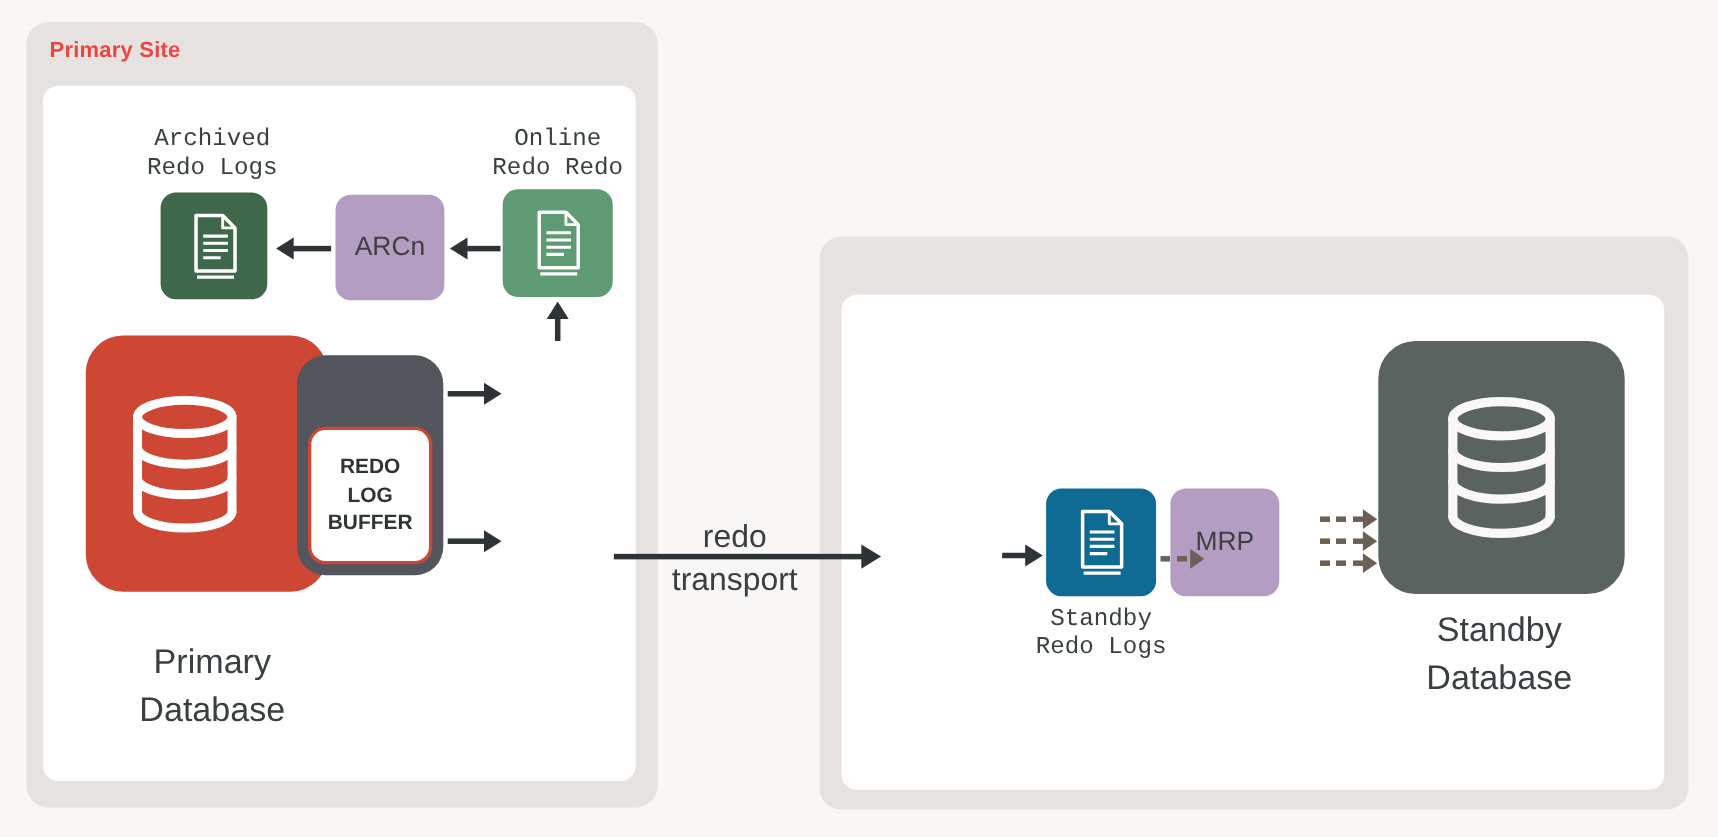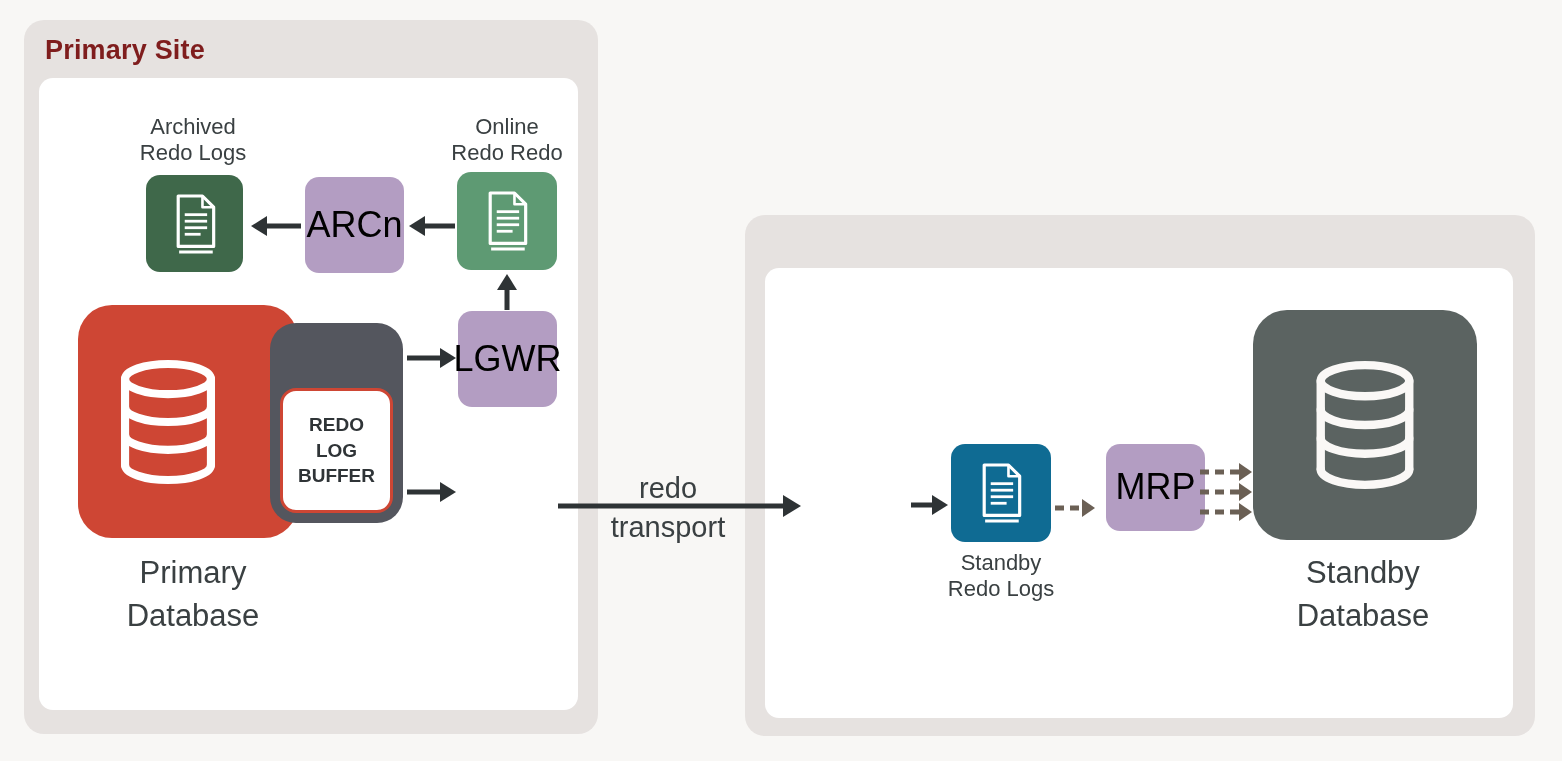--- a/index.html
+++ b/index.html
@@ -1,41 +1,41 @@
 <!DOCTYPE html>
 <html><head>
 <meta charset="utf-8">
 <style>
   html,body{margin:0;padding:0;background:#f8f7f5;}
   .stage{position:relative;width:1562px;height:761px;background:#f8f7f5;overflow:hidden;
          font-family:"Liberation Sans",sans-serif;color:#343b3d;}
 
   
   .panel{position:absolute;background:#e6e2e0;border-radius:20px;}
-  .panel-title{position:absolute;font-size:27px;font-weight:700;color:#7f1d1d;letter-spacing:.2px;text-align:right;}
+  .panel-title{position:absolute;font-size:20px;font-weight:700;color:#ef4444;letter-spacing:.2px;text-align:right;}
   .card{position:absolute;background:#ffffff;border-radius:14px;}
 
   
   .node{position:absolute;border-radius:14px;display:flex;align-items:center;justify-content:center;
-        font-size:36px;color:#000000;text-align:center;line-height:1.12;white-space:pre-line;}
+        font-size:24px;color:#404040;text-align:center;line-height:1.12;white-space:pre-line;}
   .purple{background:#b39dc2;}
   .dkgreen{background:#3f684a;}
   .green{background:#5e9a73;}
   .blue{background:#0f6b93;}
   .redbox{position:absolute;background:#ce4634;border-radius:34px;display:flex;align-items:center;justify-content:center;}
   .slatebox{position:absolute;background:#54565e;border-radius:26px;}
   .standbybox{position:absolute;background:#5b6361;border-radius:34px;display:flex;align-items:center;justify-content:center;}
   .sga-title{position:absolute;top:12px;left:0;right:0;text-align:center;color:#ffffff;font-size:35px;}
   .buffer{position:absolute;left:10px;top:65px;width:107px;height:119px;background:#ffffff;
           border:3px solid #ce4634;border-radius:16px;display:flex;align-items:center;justify-content:center;
           font-size:19px;font-weight:700;color:#2f3437;line-height:1.35;text-align:center;white-space:pre-line;}
 
   
   .lbl{position:absolute;text-align:center;white-space:pre-line;color:#3a4042;}
-  .lbl-sm{font-size:22px;line-height:1.18;}
+  .lbl-sm{font-size:22px;line-height:1.18;font-family:Liberation Mono, monospace;}
   .lbl-lg{font-size:31px;line-height:1.4;}
   .transport-lbl{font-size:29px;line-height:1.0;color:#3a4042;position:absolute;text-align:center;}
 
   
   .arrow{position:absolute;z-index:6;}
   .shaft-h{position:absolute;top:50%;transform:translateY(-50%);height:5px;background:#2e3335;}
   .shaft-v{position:absolute;left:50%;transform:translateX(-50%);width:5px;background:#2e3335;}
   .head-right{position:absolute;right:0;top:50%;transform:translateY(-50%);width:0;height:0;
               border-top:10px solid transparent;border-bottom:10px solid transparent;border-left:16px solid #2e3335;}
   .head-left{position:absolute;left:0;top:50%;transform:translateY(-50%);width:0;height:0;
@@ -85,42 +85,41 @@
         <path d="M38 3 V15 H50" stroke-width="2.8" stroke-linejoin="round"></path>
         <line x1="19" y1="23" x2="43" y2="23" stroke-width="3"></line>
         <line x1="19" y1="30" x2="43" y2="30" stroke-width="3"></line>
         <line x1="19" y1="37" x2="43" y2="37" stroke-width="3"></line>
         <line x1="19" y1="44" x2="36" y2="44" stroke-width="3"></line>
         <line x1="13" y1="63" x2="49" y2="63" stroke-width="3.2"></line>
       </svg>
     </span>
   </div>
 
-  <div class="node purple" style="left:458px;top:311px;width:99px;height:96px;">LGWR</div>
 
   <div class="redbox" style="left:78px;top:305px;width:220px;height:233px;">
     <span style="margin-right:40px;">
       <svg width="118" height="130" viewBox="0 0 100 112" fill="none" stroke="#ffffff" stroke-width="7" stroke-linecap="round">
         <ellipse cx="50" cy="19" rx="37" ry="13"></ellipse>
         <path d="M13 19 V93"></path>
           <path d="M87 19 V93"></path>
         <path d="M13 43 A37 13 0 0 0 87 43"></path>
         <path d="M13 67 A37 13 0 0 0 87 67"></path>
         <path d="M13 93 A37 13 0 0 0 87 93"></path>
       </svg>
     </span>
   </div>
 
   <div class="slatebox" style="left:270px;top:323px;width:133px;height:200px;">
     <div class="buffer">REDO
 LOG
 BUFFER</div>
   </div>
 
-  <div class="lbl lbl-lg" style="left:93px;top:551px;width:200px;">Primary
+  <div class="lbl lbl-lg" style="left:93px;top:580px;width:200px;">Primary
 Database</div>
 
   <div class="panel" style="left:745px;top:215px;width:790px;height:521px;"></div>
   <div class="card" style="left:765px;top:268px;width:748px;height:450px;"></div>
 
 
   <div class="node blue" style="left:951px;top:444px;width:100px;height:98px;">
     <span>
       <svg width="56" height="62" viewBox="0 0 60 66" fill="none" stroke="#ffffff">
         <path d="M12 3 H38 L50 15 V57 H12 Z" stroke-width="3.4" stroke-linejoin="round"></path>
@@ -129,21 +128,21 @@
         <line x1="19" y1="30" x2="43" y2="30" stroke-width="3"></line>
         <line x1="19" y1="37" x2="43" y2="37" stroke-width="3"></line>
         <line x1="19" y1="44" x2="36" y2="44" stroke-width="3"></line>
         <line x1="13" y1="63" x2="49" y2="63" stroke-width="3.2"></line>
       </svg>
     </span>
   </div>
   <div class="lbl lbl-sm" style="left:921px;top:550px;width:160px;">Standby
 Redo Logs</div>
 
-  <div class="node purple" style="left:1106px;top:444px;width:99px;height:87px;text-align:right;">MRP</div>
+  <div class="node purple" style="left:1064px;top:444px;width:99px;height:98px;text-align:right;">MRP</div>
 
   <div class="standbybox" style="left:1253px;top:310px;width:224px;height:230px;">
     <span>
       <svg width="122" height="134" viewBox="0 0 100 112" fill="none" stroke="#faf8f6" stroke-width="7" stroke-linecap="round">
         <ellipse cx="50" cy="19" rx="37" ry="13"></ellipse>
         <path d="M13 19 V93"></path>
           <path d="M87 19 V93"></path>
         <path d="M13 43 A37 13 0 0 0 87 43"></path>
         <path d="M13 67 A37 13 0 0 0 87 67"></path>
         <path d="M13 93 A37 13 0 0 0 87 93"></path>

